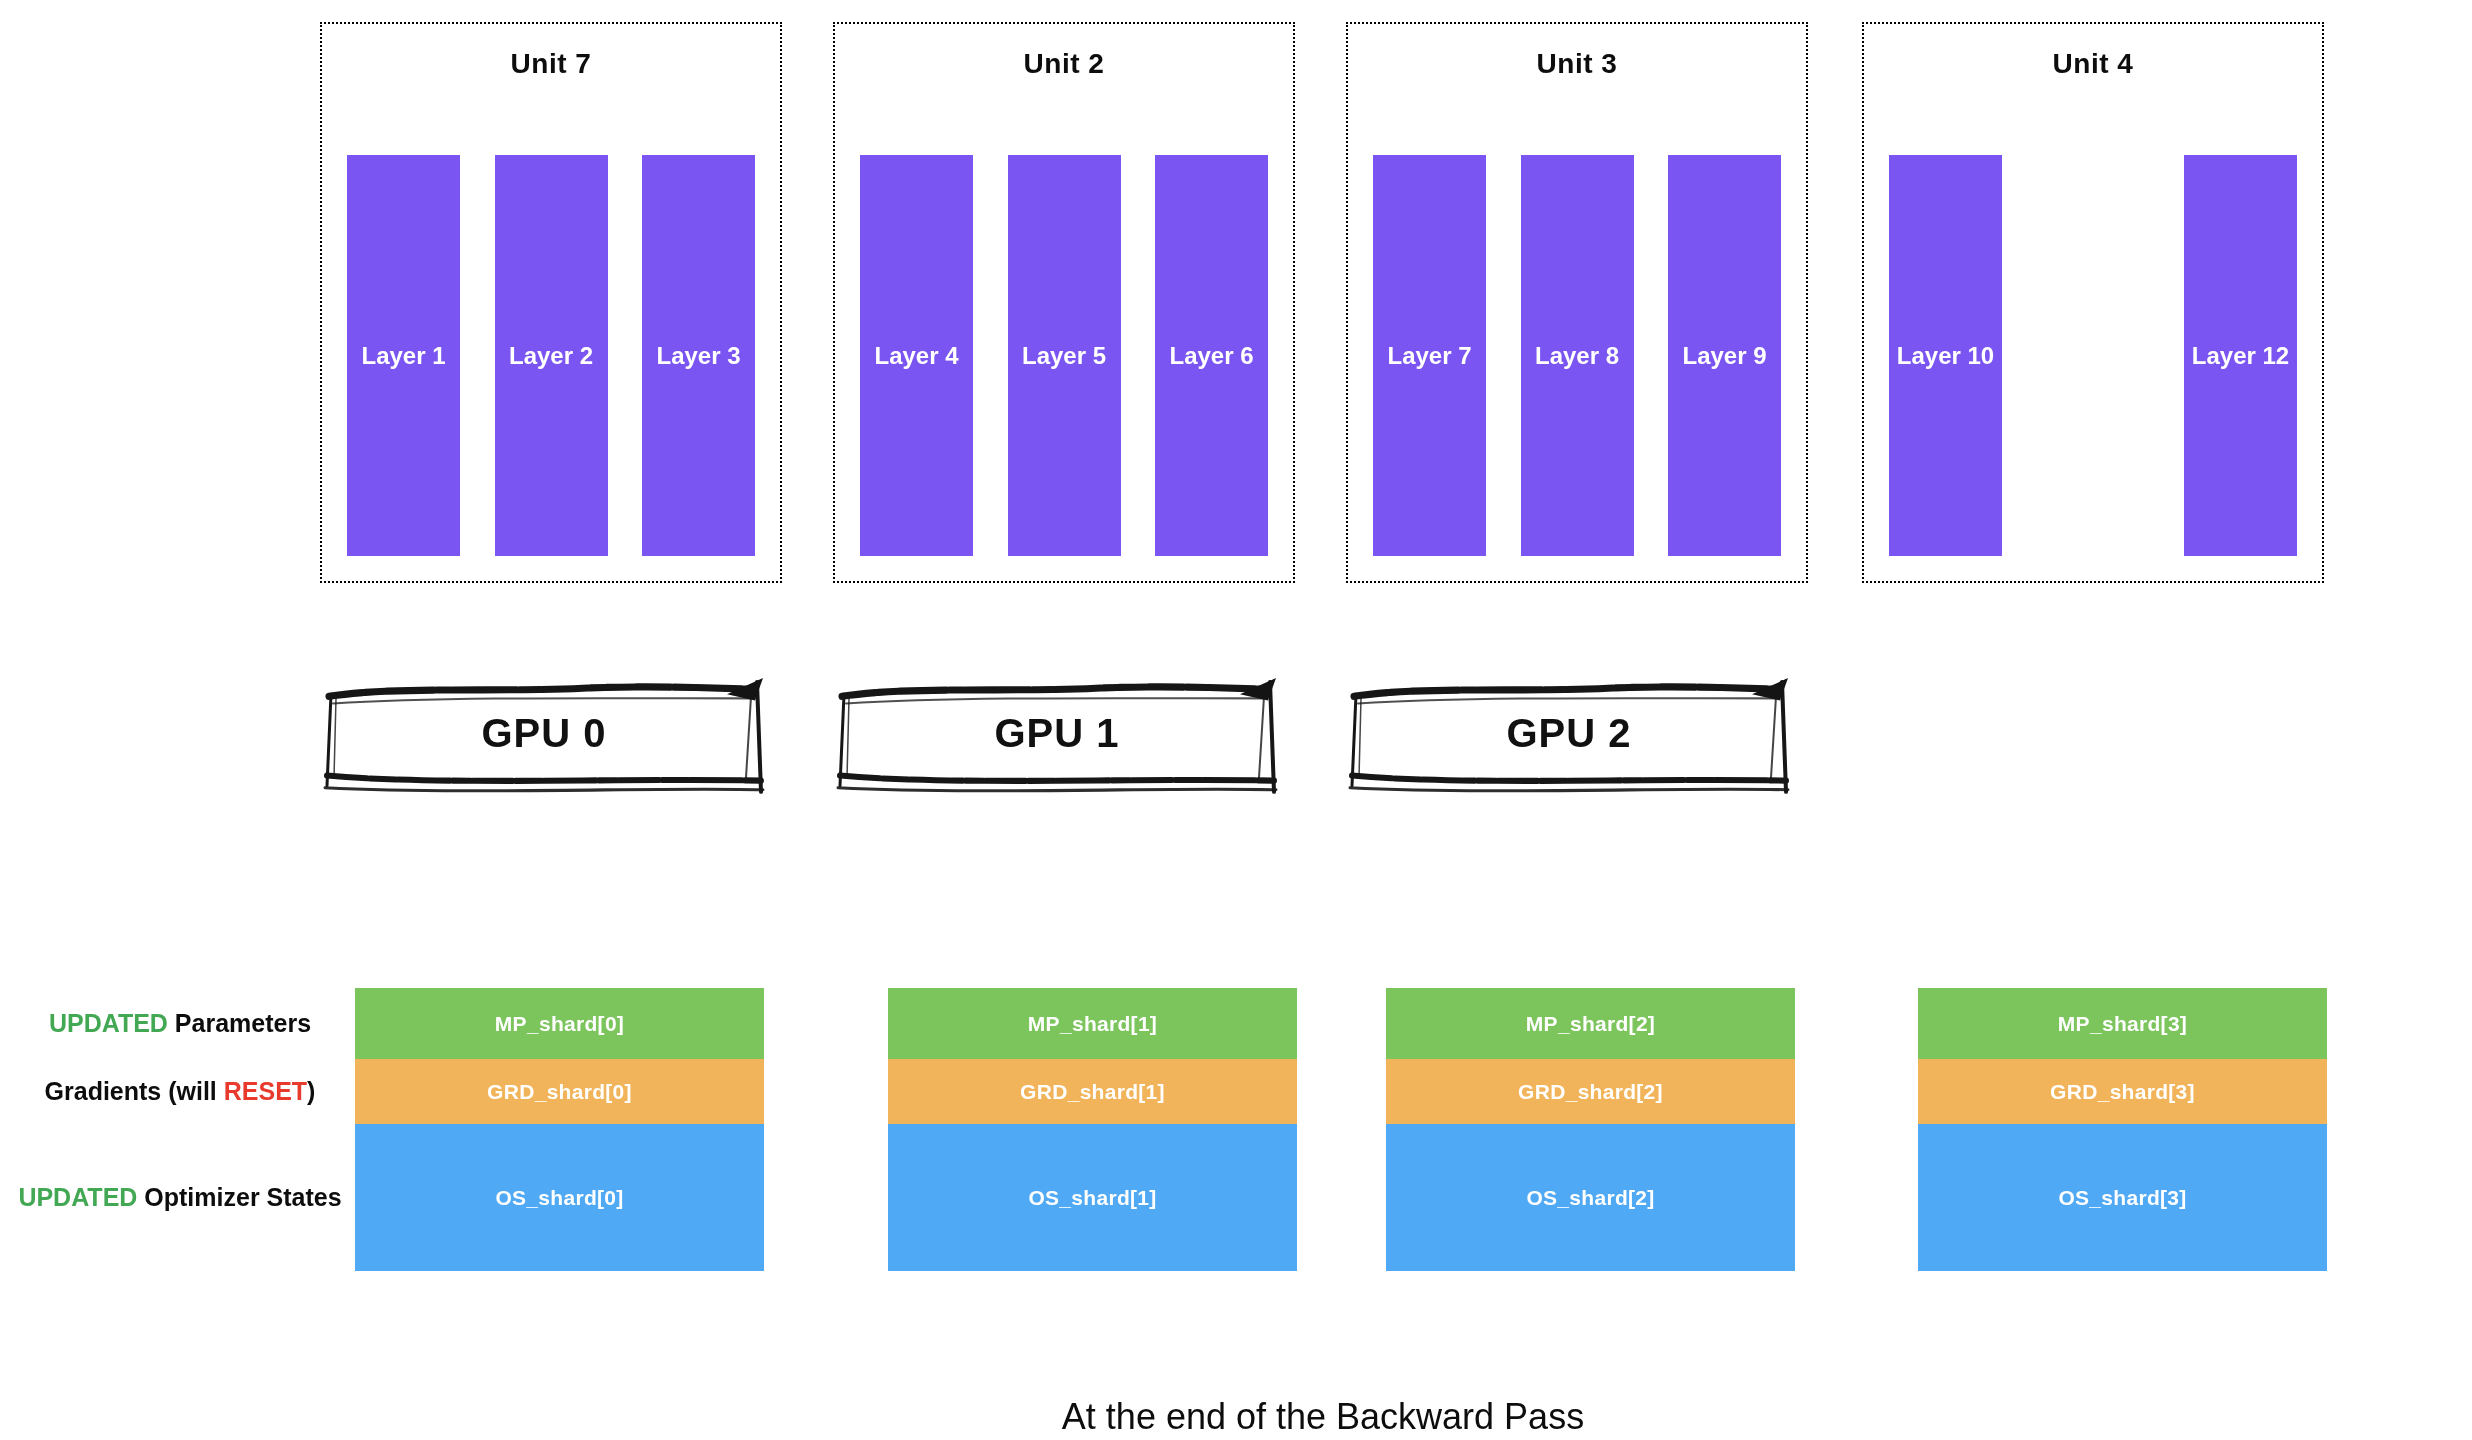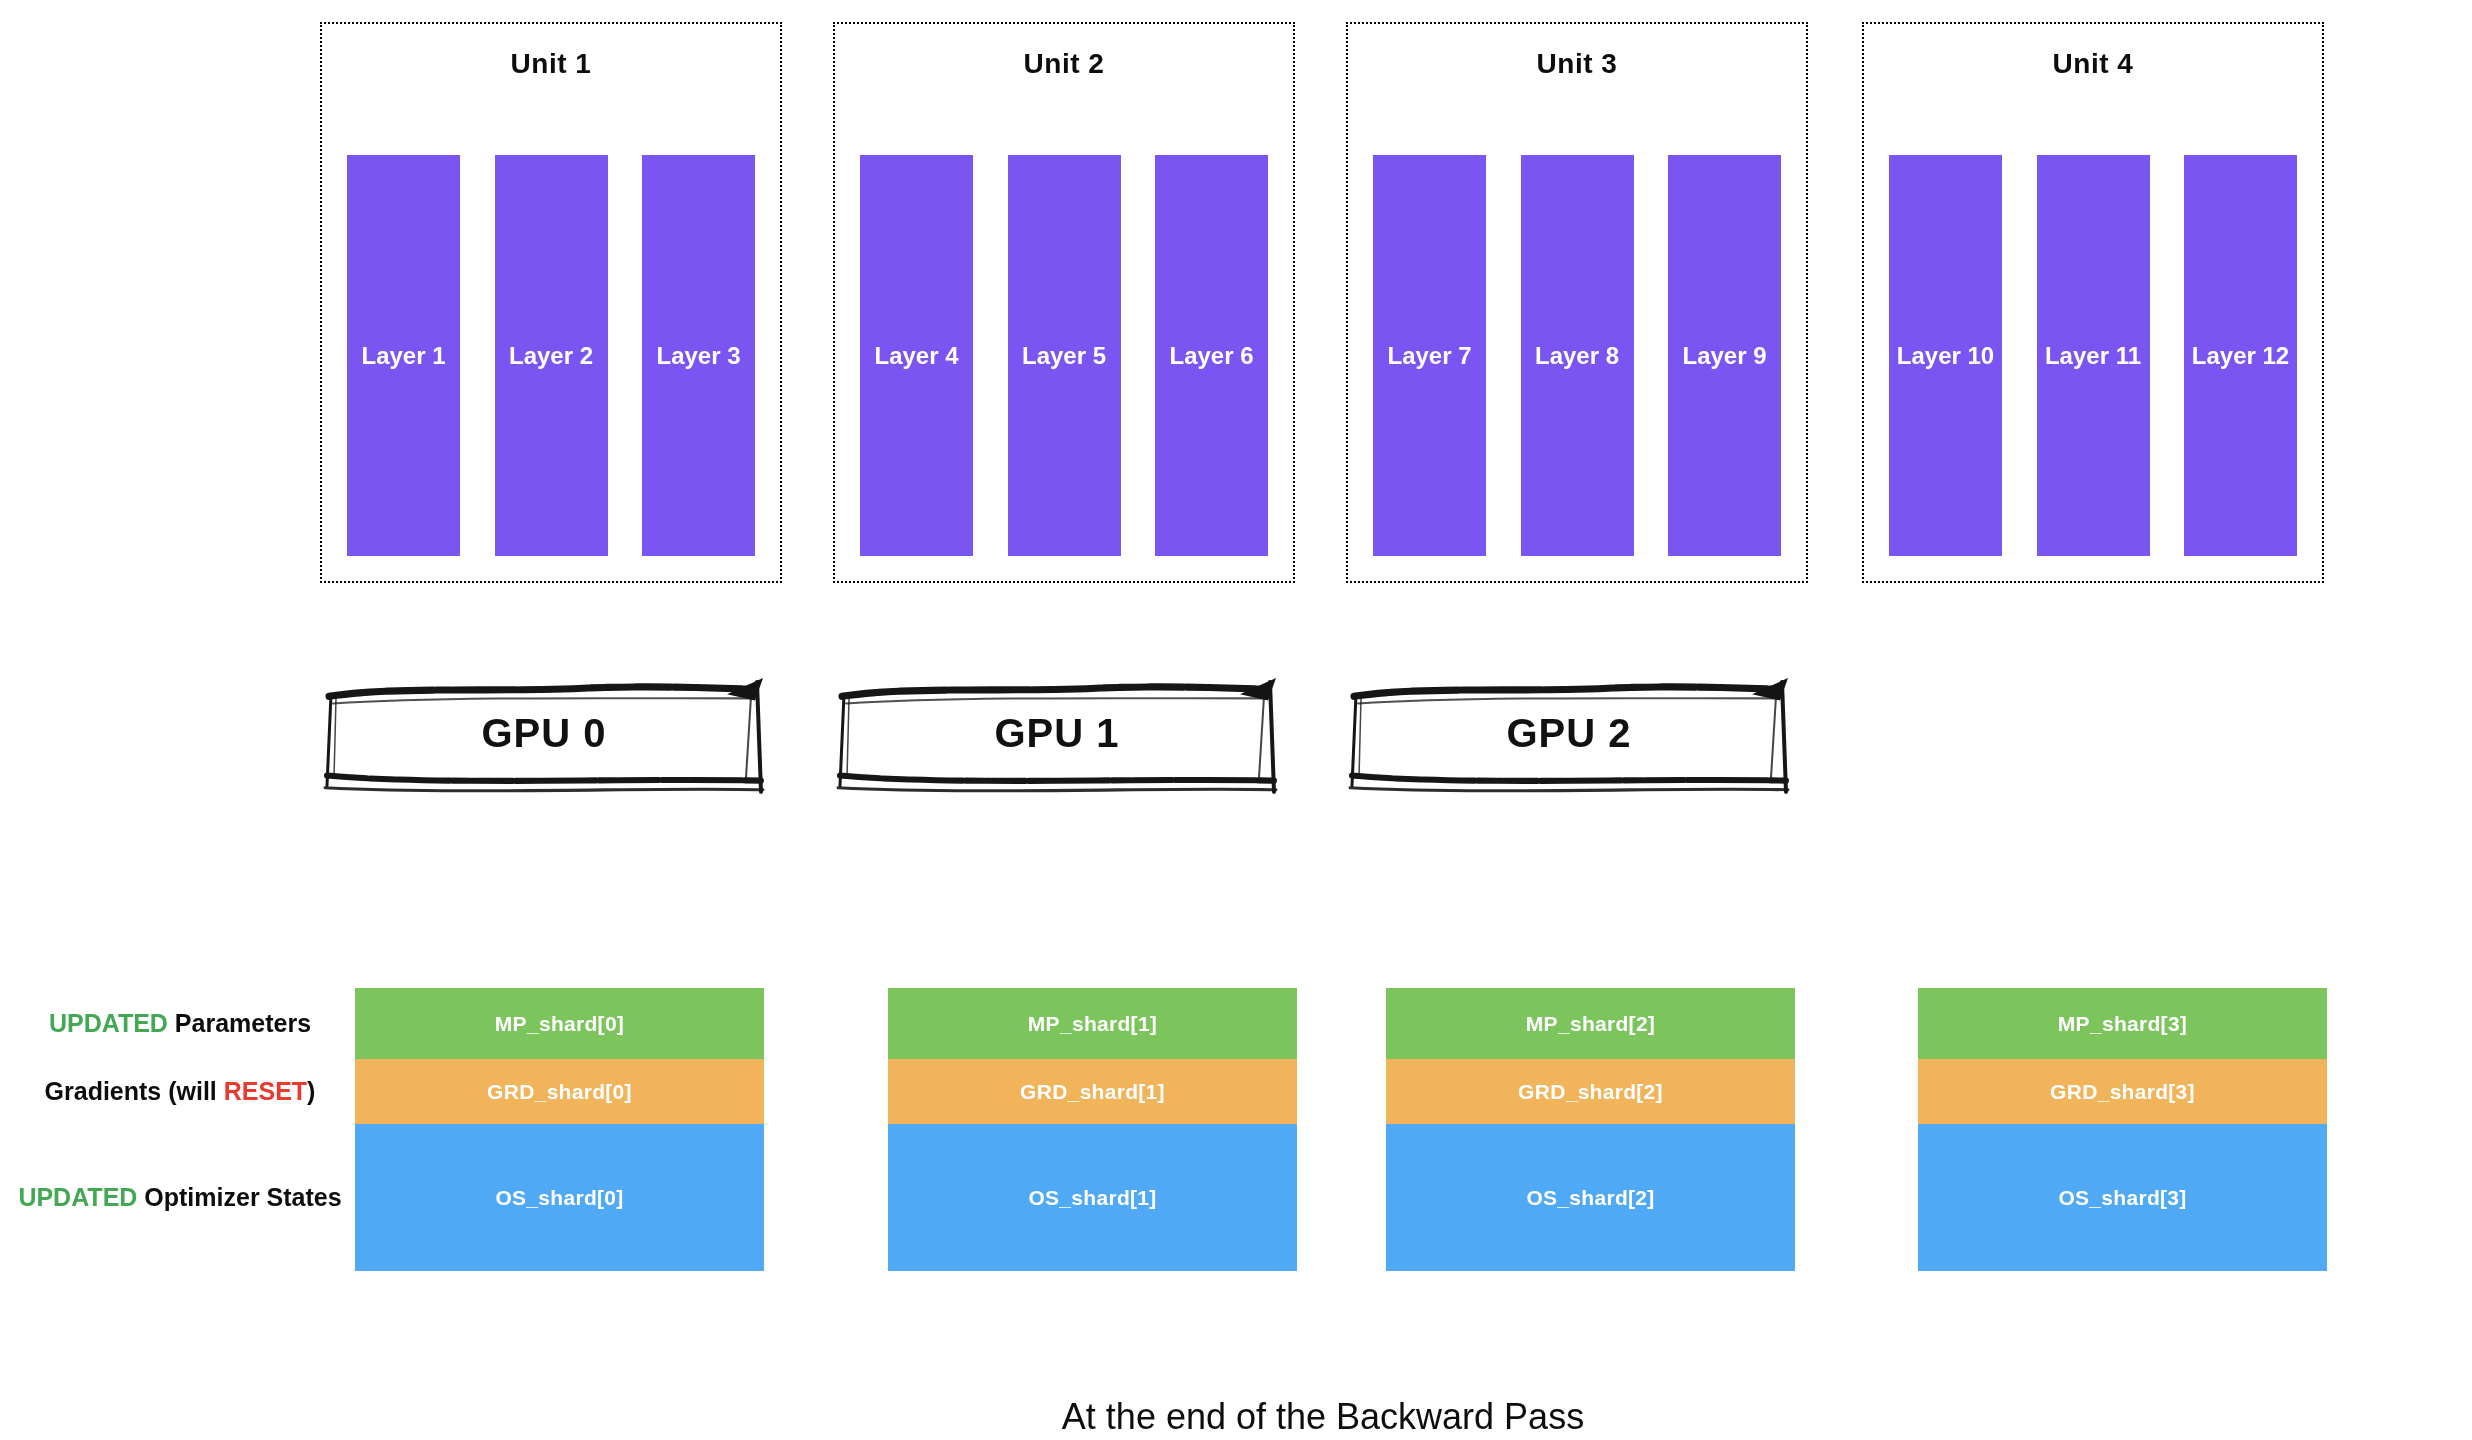--- a/index.html
+++ b/index.html
@@ -59,21 +59,21 @@
     position:absolute;left:320px;width:2006px;top:1396px;
     text-align:center;font-size:36px;font-weight:normal;color:#0d0d0d;
   }
 </style>
 </head>
 <body>
 
 <div id="canvas">
 
   <div class="unit" style="left:320px">
-    <div class="unit-title">Unit 1</div>
+    <div class="unit-title">Unit 7</div>
     <div class="layers">
       <div class="layer">Layer 1</div>
       <div class="layer">Layer 2</div>
       <div class="layer">Layer 3</div>
     </div>
   </div>
   <div class="unit" style="left:833px">
     <div class="unit-title">Unit 2</div>
     <div class="layers">
       <div class="layer">Layer 4</div>
@@ -86,21 +86,20 @@
     <div class="layers">
       <div class="layer">Layer 7</div>
       <div class="layer">Layer 8</div>
       <div class="layer">Layer 9</div>
     </div>
   </div>
   <div class="unit" style="left:1862px">
     <div class="unit-title">Unit 4</div>
     <div class="layers">
       <div class="layer">Layer 10</div>
-      <div class="layer">Layer 11</div>
       <div class="layer">Layer 12</div>
     </div>
   </div>
 
   <div class="gpu" style="left:323px">
     <svg viewBox="0 0 442 126" preserveAspectRatio="none">
       <g stroke="#161616" fill="none" stroke-linecap="round">
         <path d="M6 22 C70 12, 170 18, 260 14 C330 11, 390 14, 430 15" stroke-width="7" stroke-dasharray="34 3 20 2 46 3 14 2 28 2"></path>
         <path d="M10 29 C120 22, 300 24, 428 24" stroke-width="2" opacity="0.75"></path>
         <path d="M434 8 L438 116" stroke-width="4"></path>

